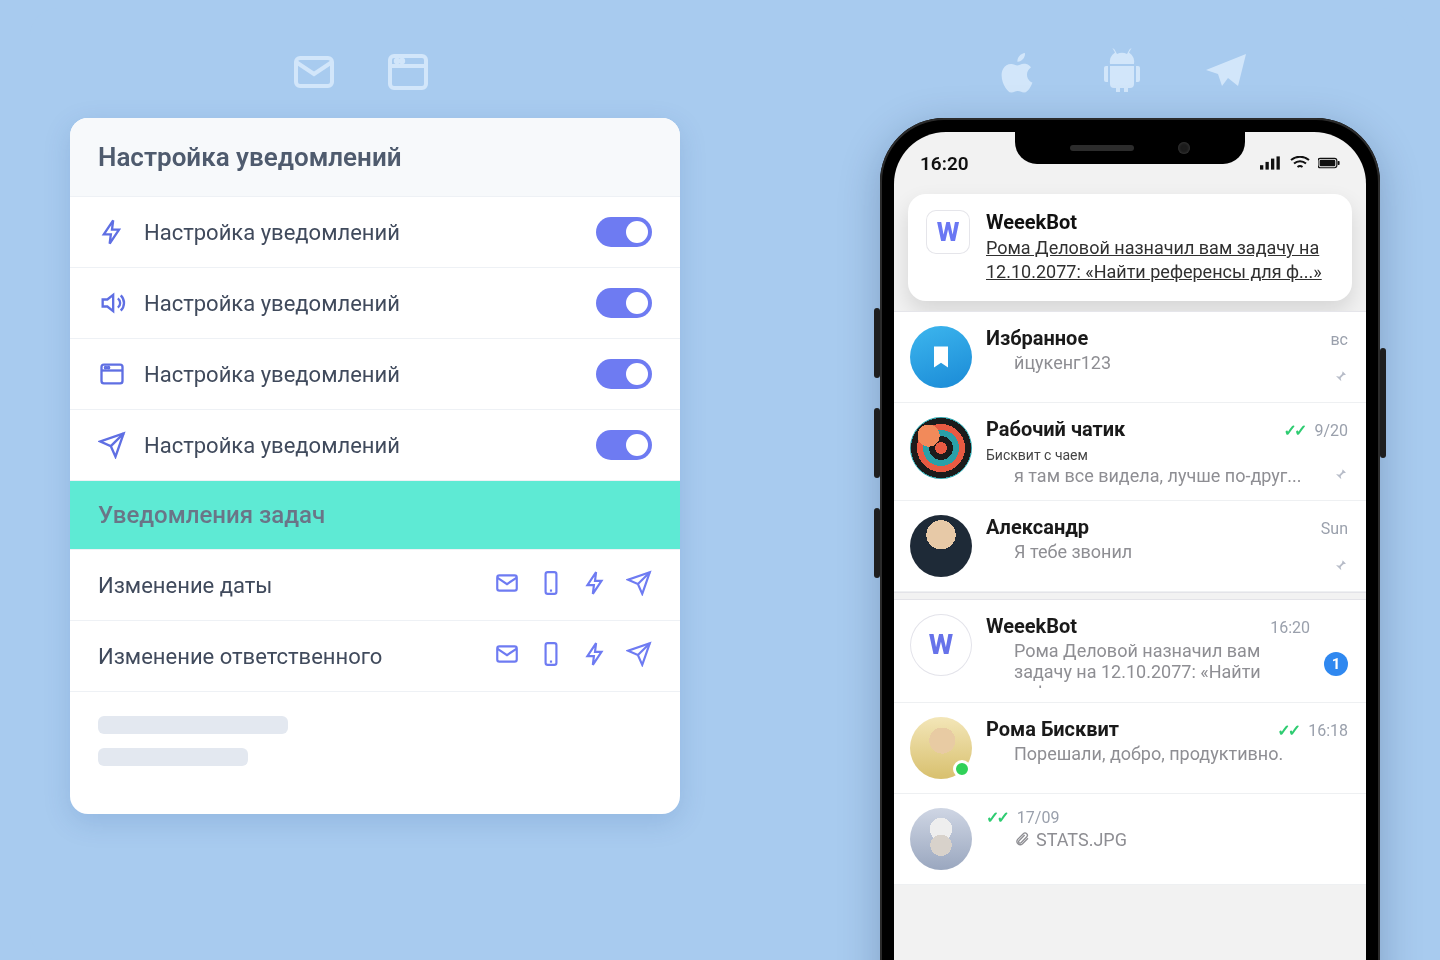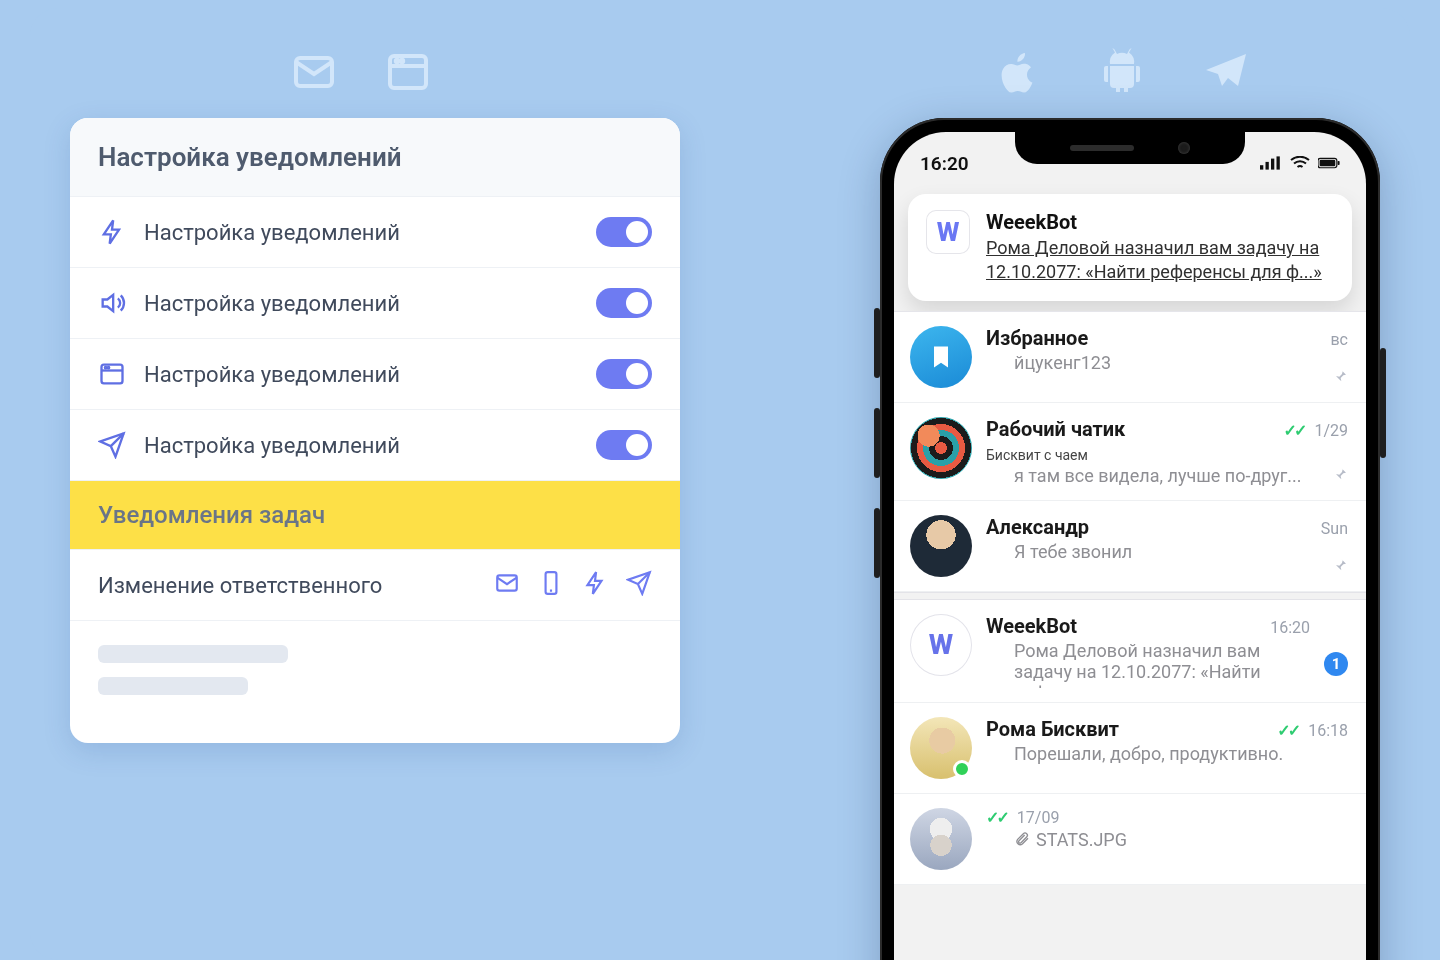--- a/index.html
+++ b/index.html
@@ -49,21 +49,21 @@
   }
   .panel-header {
     padding: 24px 28px;
     background: #f7f9fb;
     font-size: 26px;
     font-weight: 600;
     color: #4f5b6e;
   }
   .panel-subheader {
     padding: 20px 28px;
-    background: #fde047;
+    background: #5eead4;
     font-size: 24px;
     font-weight: 500;
     color: #6a7587;
     border-top: 1px solid #eef1f5;
   }
   .setting-row {
     display: flex;
     align-items: center;
     gap: 18px;
     padding: 20px 28px;
@@ -351,20 +351,40 @@
             <path d="M22 2 11 13"></path>
             <path d="M22 2 15 22l-4-9-9-4 20-7z"></path>
           </svg>
       </span>
       <span class="row-label">Настройка уведомлений</span>
       <span class="toggle"></span>
     </div>
 
     <div class="panel-subheader">Уведомления задач</div>
 
+    <div class="task-row">
+      <span class="task-label">Изменение даты</span>
+      <span class="channel-icons">
+        <span><svg viewBox="0 0 24 24" fill="none" stroke="currentColor" stroke-width="2">
+              <rect x="3" y="5" width="18" height="14" rx="2"></rect>
+              <path d="M3 7l9 6 9-6"></path>
+            </svg></span>
+        <span><svg viewBox="0 0 24 24" fill="none" stroke="currentColor" stroke-width="2">
+              <rect x="7" y="2" width="10" height="20" rx="2"></rect>
+              <path d="M11 19h2"></path>
+            </svg></span>
+        <span><svg viewBox="0 0 24 24" fill="none" stroke="currentColor" stroke-width="2">
+              <path d="M13 2 5 14h6l-1 8 8-12h-6l1-8z"></path>
+            </svg></span>
+        <span><svg viewBox="0 0 24 24" fill="none" stroke="currentColor" stroke-width="2">
+              <path d="M22 2 11 13"></path>
+              <path d="M22 2 15 22l-4-9-9-4 20-7z"></path>
+            </svg></span>
+      </span>
+    </div>
 
     <div class="task-row">
       <span class="task-label">Изменение ответственного</span>
       <span class="channel-icons">
         <span><svg viewBox="0 0 24 24" fill="none" stroke="currentColor" stroke-width="2">
               <rect x="3" y="5" width="18" height="14" rx="2"></rect>
               <path d="M3 7l9 6 9-6"></path>
             </svg></span>
         <span><svg viewBox="0 0 24 24" fill="none" stroke="currentColor" stroke-width="2">
               <rect x="7" y="2" width="10" height="20" rx="2"></rect>
@@ -448,21 +468,21 @@
                 <path d="M14 3l7 7-4 1-4 4 1 5-4-4-6 6 6-6-4-4 5 1 4-4 1-4z"></path>
               </svg></span>
         </div>
 
         <div class="chat-item">
           <div class="avatar img1"></div>
           <div class="chat-body">
             <div class="chat-top">
               <span class="chat-name">Рабочий чатик</span>
               <span class="doublecheck">✓✓</span>
-              <span class="chat-time">1/29</span>
+              <span class="chat-time">9/20</span>
             </div>
             <div class="chat-sub">Бисквит с чаем</div>
             <div class="chat-preview">я там все видела, лучше по-друг...</div>
           </div>
           <span class="pin"><svg viewBox="0 0 24 24" fill="currentColor">
                 <path d="M14 3l7 7-4 1-4 4 1 5-4-4-6 6 6-6-4-4 5 1 4-4 1-4z"></path>
               </svg></span>
         </div>
 
         <div class="chat-item">

